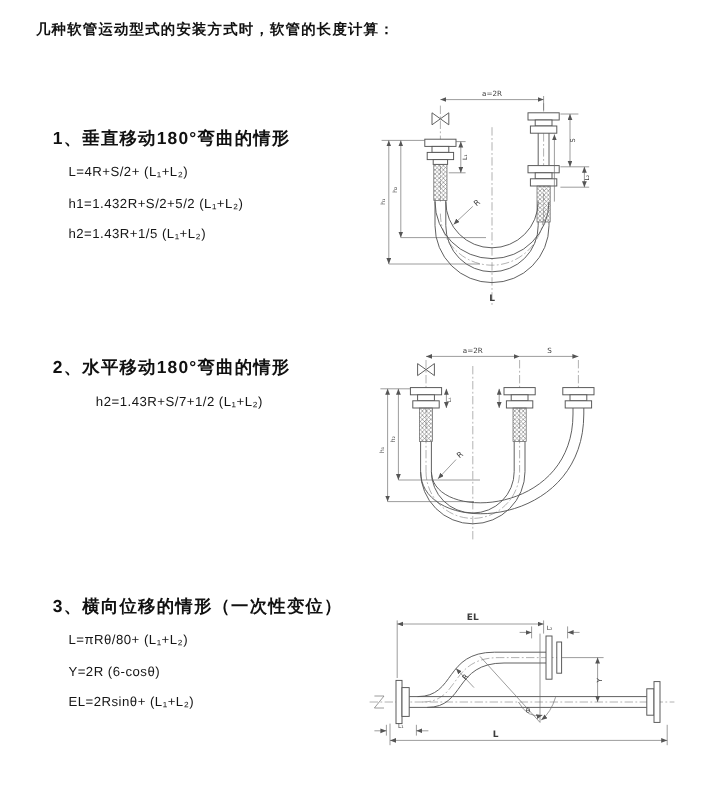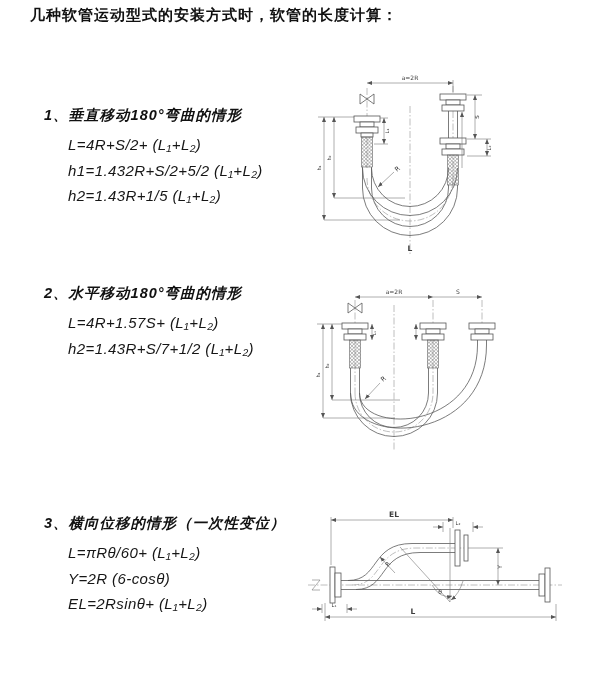--- a/index.html
+++ b/index.html
@@ -2,29 +2,29 @@
 <html><head>
 <meta charset="utf-8">
 <style>
   html,body{margin:0;padding:0;background:#ffffff;}
   .page{
     position:relative;width:600px;height:675px;background:#fff;overflow:hidden;
     font-family:"Liberation Sans","DejaVu Sans",sans-serif;color:#1c1c1c;
     border-bottom:1px solid #d9d9d9;
   }
   .title{
-    position:absolute;left:30px;top:6px;font-size:15px;font-weight:bold;
+    position:absolute;left:30px;top:16px;font-size:12px;font-weight:bold;
     letter-spacing:1px;color:#111;
   }
-  .sec{position:absolute;left:44px;font-style:italic;}
+  .sec{position:absolute;left:44px;}
   .sec .heading{font-size:14.5px;font-weight:bold;letter-spacing:1px;color:#111;margin:0 0 7px 0;}
-  .sec .formula{font-size:15px;line-height:25.5px;letter-spacing:.4px;margin-left:24px;color:#161616;}
+  .sec .formula{font-size:11px;line-height:25.5px;letter-spacing:.4px;margin-left:13px;color:#161616;}
   .sec1{top:106px;}
-  .sec2{top:284px;}
-  .sec3{top:514px;}
+  .sec2{top:297px;text-align:center;}
+  .sec3{top:496px;}
   .dia{position:absolute;}
   .dia1{left:310px;top:68px;}
   .dia2{left:310px;top:283px;}
   .dia3{left:300px;top:505px;}
   svg{display:block;}
   svg text{fill:#3c3c3c;font-family:"DejaVu Sans",sans-serif;}
   .stk{stroke:#5a5a5a;stroke-width:.8;fill:none;}
   .thin{stroke:#6a6a6a;stroke-width:.55;fill:none;}
   .cl{stroke:#8a8a8a;stroke-width:.55;fill:none;stroke-dasharray:7 2 1.5 2;}
   .fit{stroke:#555;stroke-width:.8;fill:#ffffff;}
@@ -38,27 +38,26 @@
 
   <div class="sec sec1">
     <div class="heading">1、垂直移动180°弯曲的情形</div>
     <div class="formula">L=4R+S/2+ (L₁+L₂)</div>
     <div class="formula">h1=1.432R+S/2+5/2 (L₁+L₂)</div>
     <div class="formula">h2=1.43R+1/5 (L₁+L₂)</div>
   </div>
 
   <div class="sec sec2">
     <div class="heading">2、水平移动180°弯曲的情形</div>
-    <div class="formula">L=4R+1.57S+ (L₁+L₂)</div>
     <div class="formula">h2=1.43R+S/7+1/2 (L₁+L₂)</div>
   </div>
 
   <div class="sec sec3">
     <div class="heading">3、横向位移的情形（一次性变位）</div>
-    <div class="formula">L=πRθ/60+ (L₁+L₂)</div>
+    <div class="formula">L=πRθ/80+ (L₁+L₂)</div>
     <div class="formula">Y=2R (6-cosθ)</div>
     <div class="formula">EL=2Rsinθ+ (L₁+L₂)</div>
   </div>
 
   <svg class="dia dia1" width="285" height="200" viewBox="0 0 285 200">
     <defs>
       <pattern id="braid1" width="3.5" height="3.5" patternUnits="userSpaceOnUse">
         <path d="M0,3.5 L3.5,0 M0,0 L3.5,3.5" stroke="#777" stroke-width="0.5" fill="none"></path>
       </pattern>
       <marker id="ar1" markerUnits="userSpaceOnUse" markerWidth="6" markerHeight="5" refX="5" refY="2" orient="auto-start-reverse">

